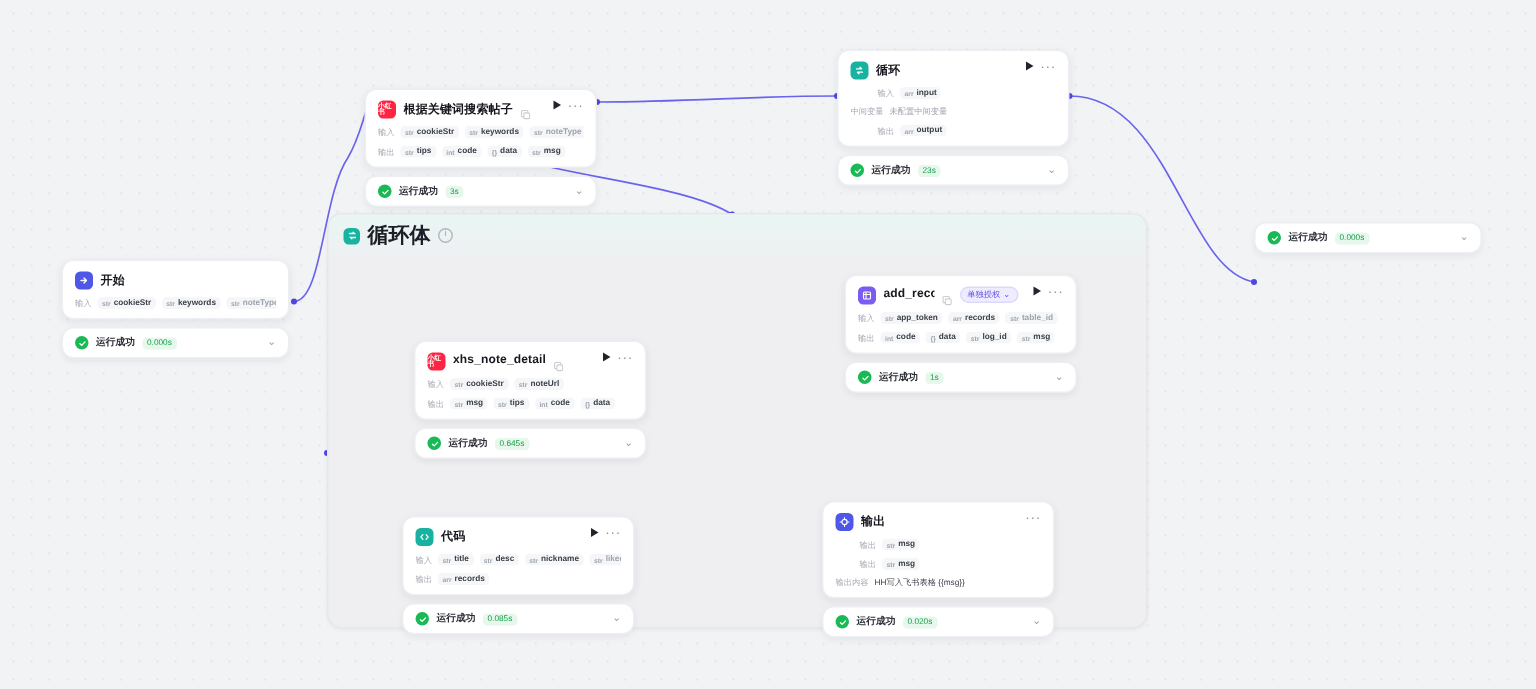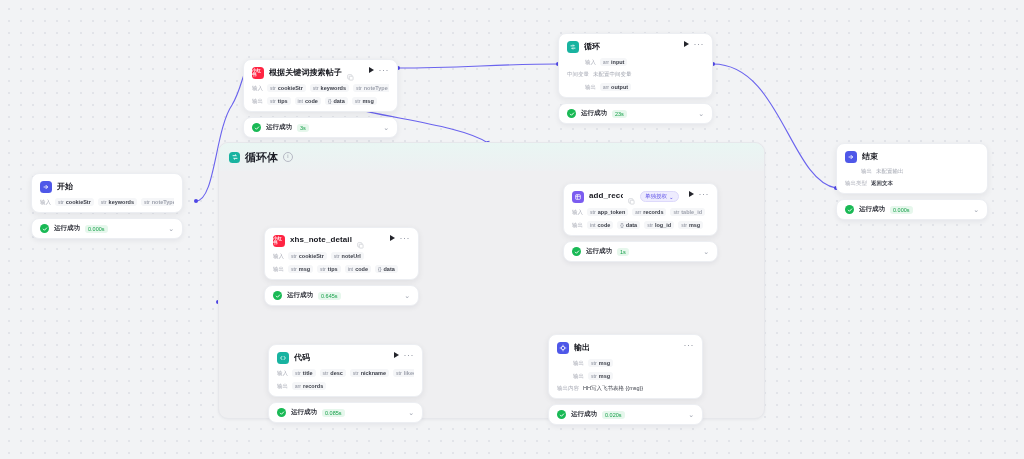--- a/index.html
+++ b/index.html
@@ -23,21 +23,21 @@
   .group{
     position:absolute;border-radius:10px;
     background:#efeff1;border:1px solid #e6e7eb;
     box-shadow:0 1px 3px rgba(20,22,40,.05);
     overflow:hidden;
   }
   .group-head{
     height:28px;display:flex;align-items:center;gap:5px;padding:0 10px;
     background:linear-gradient(180deg,#e9f6f3 0%,#eef0f2 100%);
   }
-  .group-title{font-size:11px;color:#1d1f28;font-weight:bold;}
+  .group-title{font-size:14px;color:#1d1f28;font-weight:bold;}
   .info-ic{width:8px;height:8px;border-radius:50%;border:1px solid #b6b9c4;color:#9aa0ad;
     font-size:6px;line-height:7px;text-align:center;}
 
   
   .node{position:absolute;width:155px;}
   .card{
     background:#fff;border-radius:8px;border:1px solid #eceef2;
     box-shadow:0 2px 6px rgba(22,24,48,.07);padding:7px 8px 6px;
   }
   .nhead{display:flex;align-items:flex-start;gap:5px;}
@@ -132,21 +132,21 @@
       <span class="nic teal" style="width:11px;height:11px;">
         <svg viewBox="0 0 12 12" width="8" height="8">
             <path d="M3 4h5l-1.4-1.4M9 8H4l1.4 1.4" stroke="#fff" stroke-width="1.3" fill="none" stroke-linecap="round"></path>
           </svg>
       </span>
       <span class="group-title">循环体</span>
       <span class="info-ic">i</span>
     </div>
   </div>
 
-  <div class="node" style="left:31px;top:173px;width:152px;">
+  <div class="node" style="left:41px;top:173px;width:152px;">
     <div class="card">
       <div class="nhead">
         <span class="nic indigo">
           <svg viewBox="0 0 12 12" width="8" height="8">
               <path d="M3 6h5M6 3.5L8.5 6 6 8.5" stroke="#fff" stroke-width="1.3" fill="none" stroke-linecap="round" stroke-linejoin="round"></path>
             </svg>
         </span>
         <span class="ntitle">开始</span>
         <span class="spacer"></span>
       </div>
@@ -279,21 +279,21 @@
           <svg viewBox="0 0 10 10" width="6" height="6">
             <path d="M2.2 5.2l1.9 1.9 3.7-3.9" stroke="#fff" stroke-width="1.5" fill="none" stroke-linecap="round" stroke-linejoin="round"></path>
           </svg>
         </span>
       <span class="stext">运行成功</span>
       <span class="time">23s</span>
       <span class="chev">⌄</span>
     </div>
   </div>
 
-  <div class="node" style="left:264px;top:227px;">
+  <div class="node" style="left:276px;top:227px;">
     <div class="card">
       <div class="nhead">
         <span class="nic red" style="font-size:4.5px;">小红书</span>
         <span class="ntitle">xhs_note_detail</span>
         <span class="copy-ic">
           <svg viewBox="0 0 10 10" width="7" height="7">
               <rect x="1" y="1" width="6" height="6" rx="1" fill="none" stroke="#8b8f9c" stroke-width="1"></rect>
               <rect x="3.2" y="3.2" width="5.5" height="5.5" rx="1" fill="#fff" stroke="#8b8f9c" stroke-width="1"></rect>
             </svg>
         </span>
@@ -507,39 +507,20 @@
             <path d="M2.2 5.2l1.9 1.9 3.7-3.9" stroke="#fff" stroke-width="1.5" fill="none" stroke-linecap="round" stroke-linejoin="round"></path>
           </svg>
         </span>
       <span class="stext">运行成功</span>
       <span class="time">0.020s</span>
       <span class="chev">⌄</span>
     </div>
   </div>
 
   <div class="node" style="left:836px;top:143px;width:152px;">
-    <div class="card">
-      <div class="nhead">
-        <span class="nic indigo">
-          <svg viewBox="0 0 12 12" width="8" height="8">
-              <path d="M3 6h5M6 3.5L8.5 6 6 8.5" stroke="#fff" stroke-width="1.3" fill="none" stroke-linecap="round" stroke-linejoin="round"></path>
-            </svg>
-        </span>
-        <span class="ntitle">结束</span>
-        <span class="spacer"></span>
-      </div>
-      <div class="prow" style="padding-left:16px;">
-        <span class="plabel">输出</span>
-        <span class="ptext grey">未配置输出</span>
-      </div>
-      <div class="prow">
-        <span class="plabel">输出类型</span>
-        <span class="ptext" style="font-weight:bold;">返回文本</span>
-      </div>
-    </div>
     <div class="status">
       <span class="ok">
           <svg viewBox="0 0 10 10" width="6" height="6">
             <path d="M2.2 5.2l1.9 1.9 3.7-3.9" stroke="#fff" stroke-width="1.5" fill="none" stroke-linecap="round" stroke-linejoin="round"></path>
           </svg>
         </span>
       <span class="stext">运行成功</span>
       <span class="time">0.000s</span>
       <span class="chev">⌄</span>
     </div>

